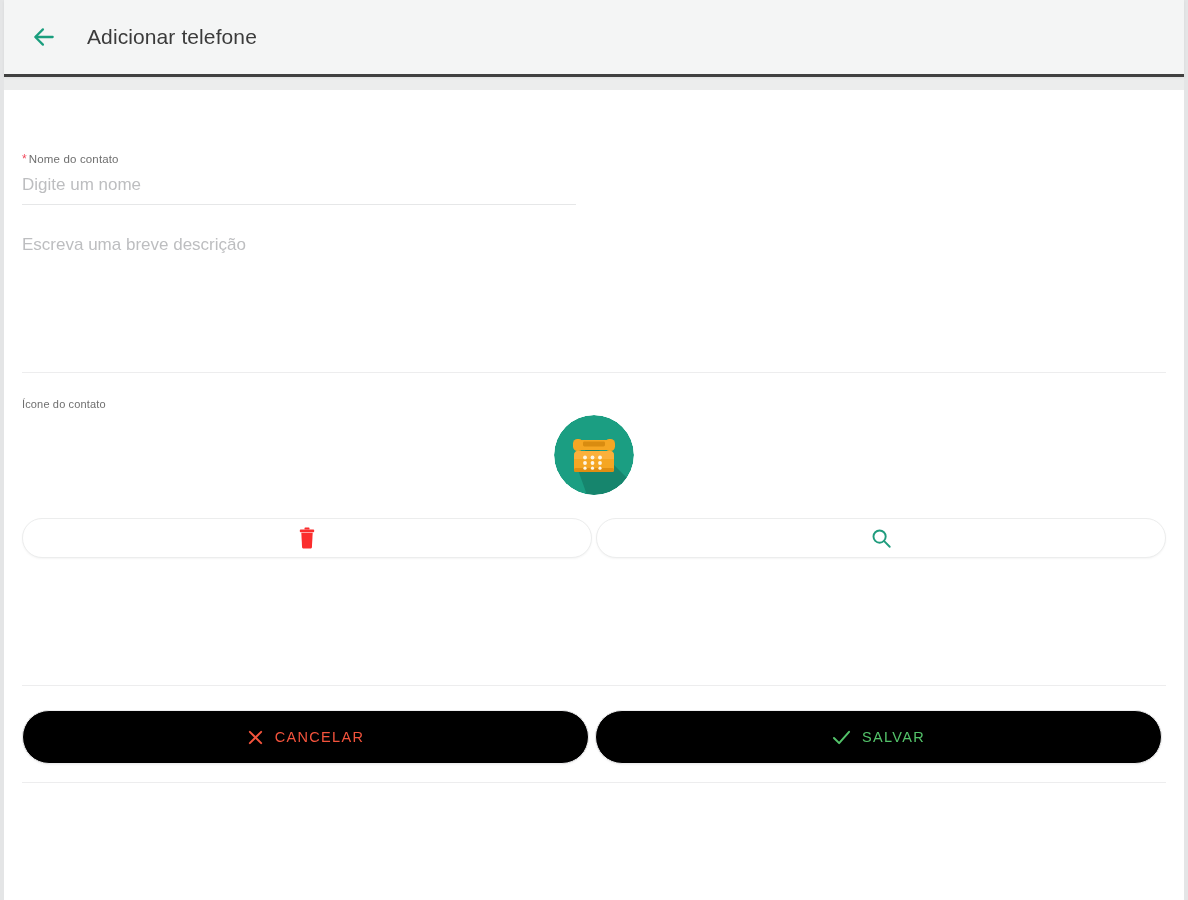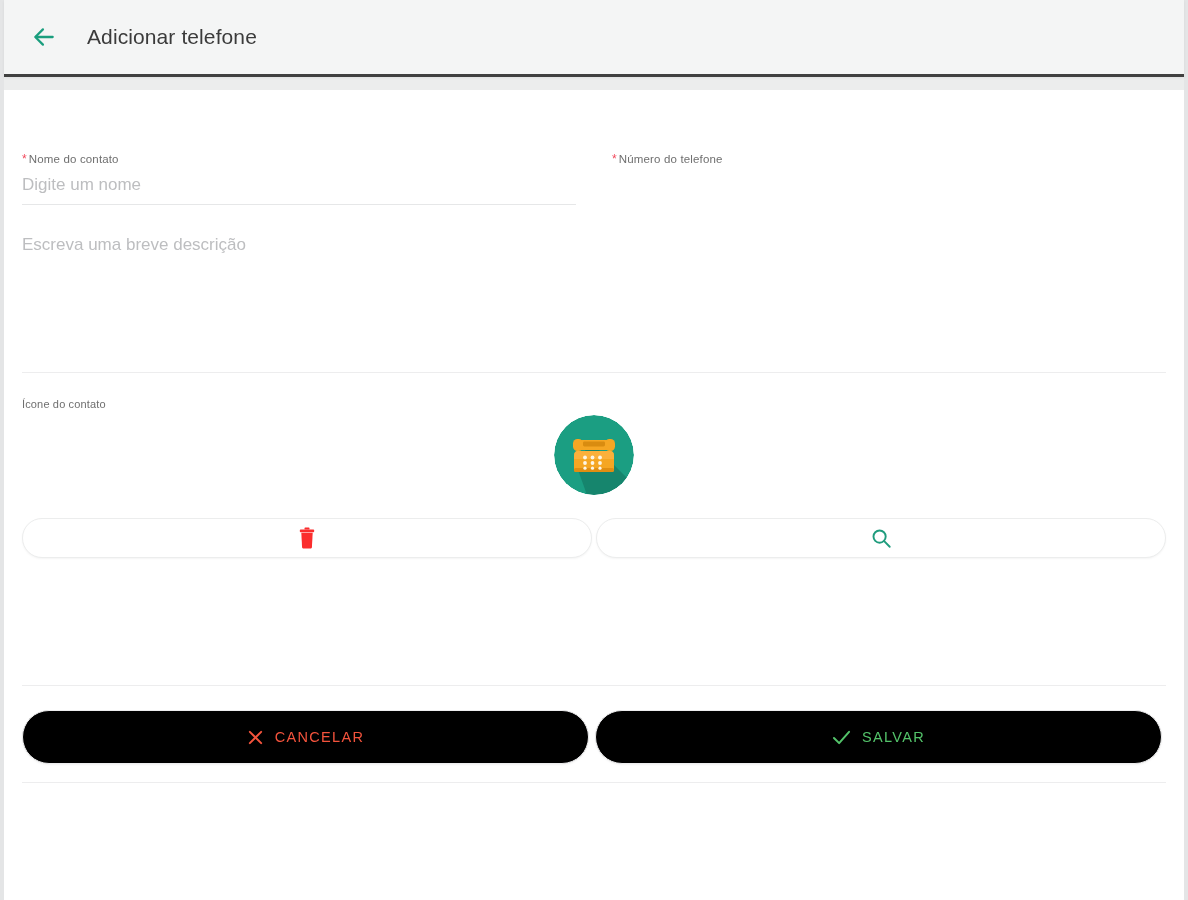--- a/index.html
+++ b/index.html
@@ -250,23 +250,20 @@
     <div class="form-row">
 
       <div class="field">
         <div class="field-label">
           <span class="req">*</span><span>Nome do contato</span>
         </div>
         <input class="field-input" type="text" placeholder="Digite um nome" style="">
       </div>
 
       <div class="field">
-        <div class="field-label">
-          <span class="req">*</span><span>Número do telefone</span>
-        </div>
       </div>
 
     </div>
 
     <div class="desc-row">
       <textarea class="desc-input" placeholder="Escreva uma breve descrição" style=""></textarea>
     </div>
 
     <div class="divider divider-1"></div>
 

